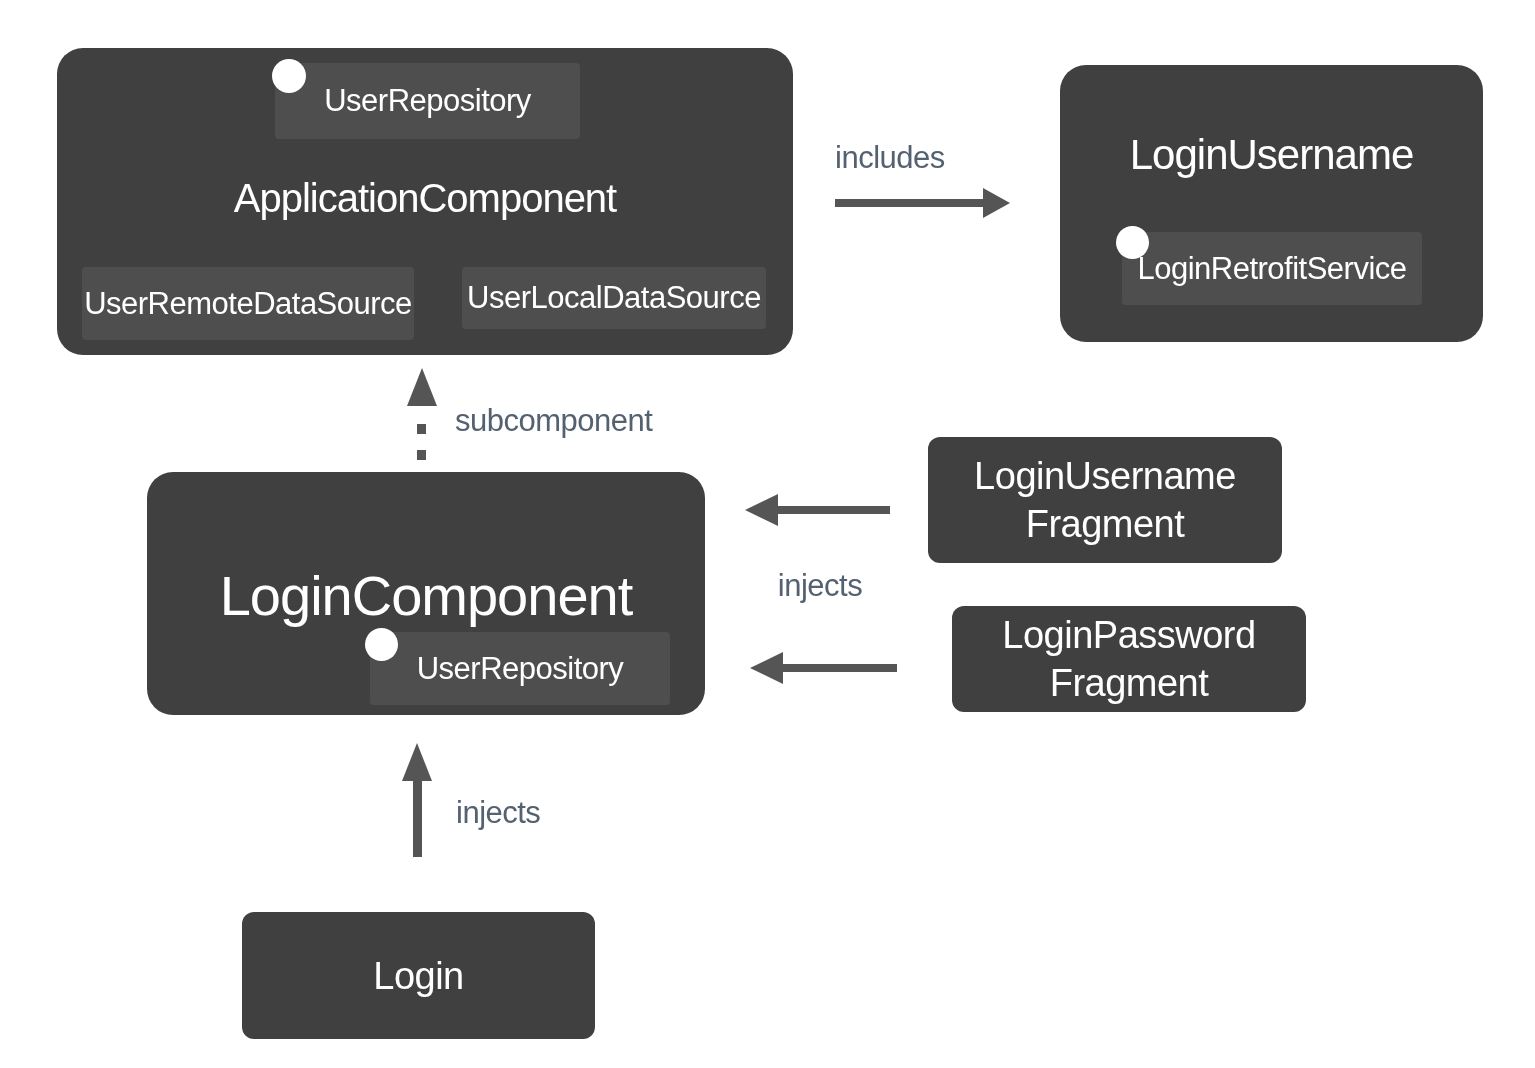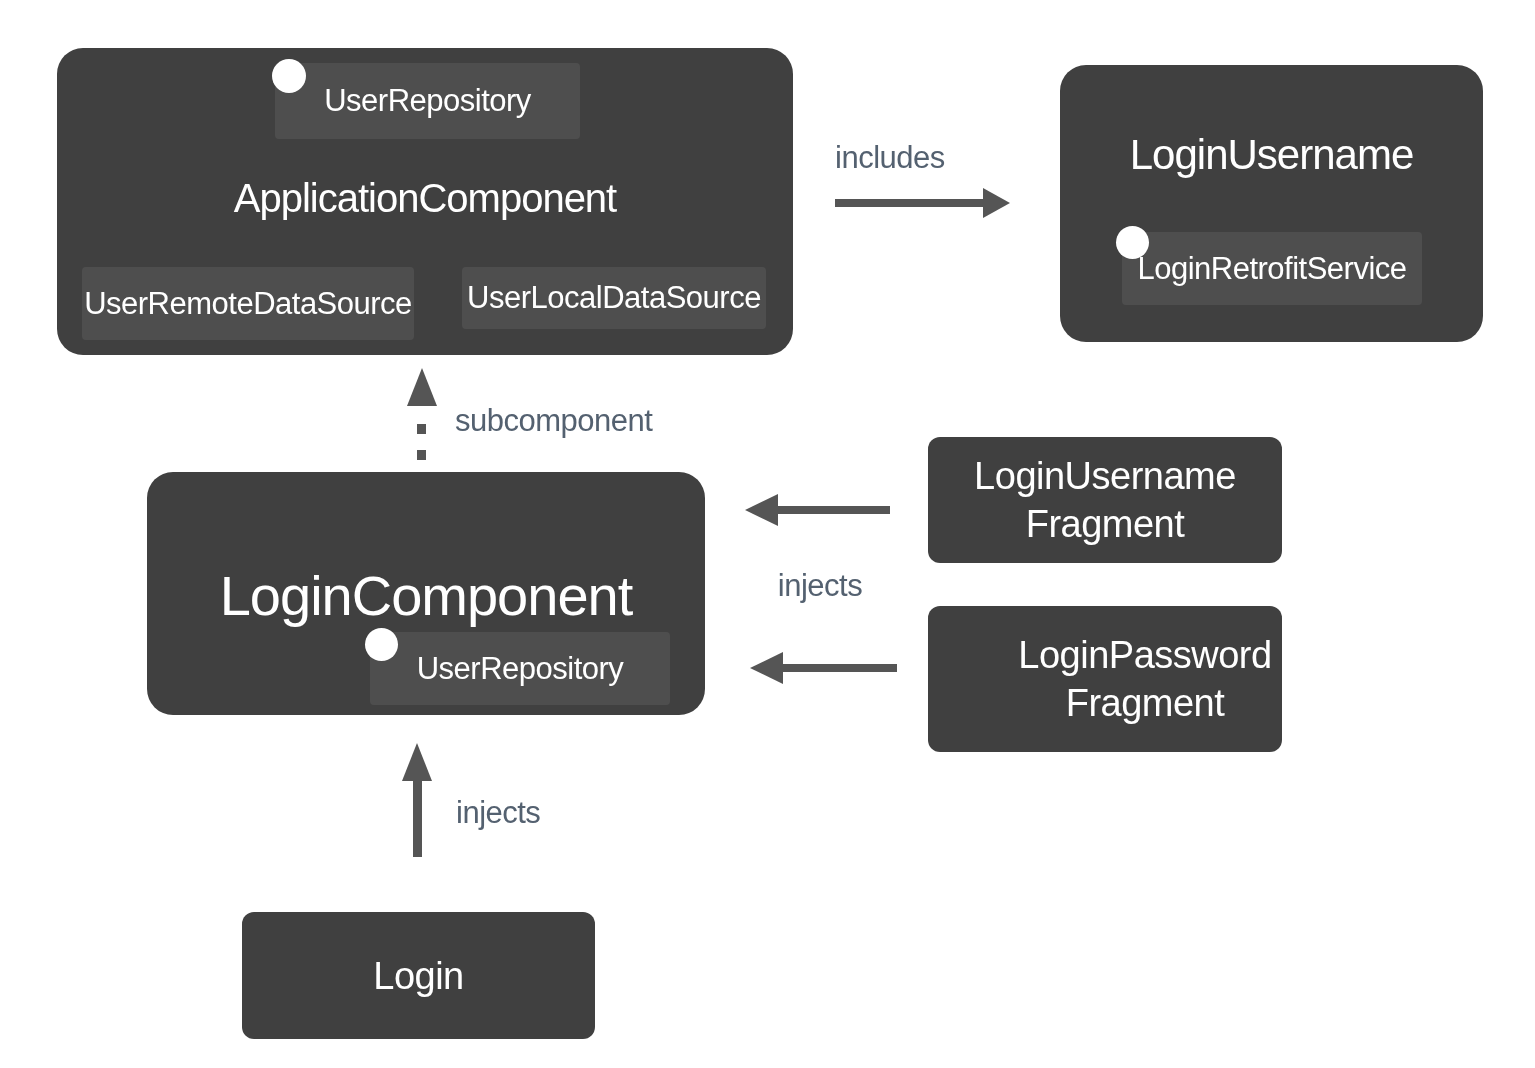--- a/index.html
+++ b/index.html
@@ -139,21 +139,21 @@
 </div>
 <div class="dot" style="left:365px; top:628px; width:33px; height:33px;"></div>
 
 <div class="green-box small" style="left:928px; top:437px; width:354px; height:126px;">
   <div class="two-line">
     <div>LoginUsername</div>
     <div>Fragment</div>
   </div>
 </div>
 
-<div class="green-box small" style="left:928px; top:606px; width:354px; height:146px;padding-left:40px;">
+<div class="green-box small" style="left:952px; top:606px; width:354px; height:106px;">
   <div class="two-line">
     <div>LoginPassword</div>
     <div>Fragment</div>
   </div>
 </div>
 
 <div class="shaft-h" style="left:776px; top:506px; width:114px;"></div>
 <div class="head-left" style="left:745px; top:494px;"></div>
 <div class="edge-label" style="left:760px; top:568px; width:120px; text-align:center;">injects</div>
 <div class="shaft-h" style="left:781px; top:664px; width:116px;"></div>

